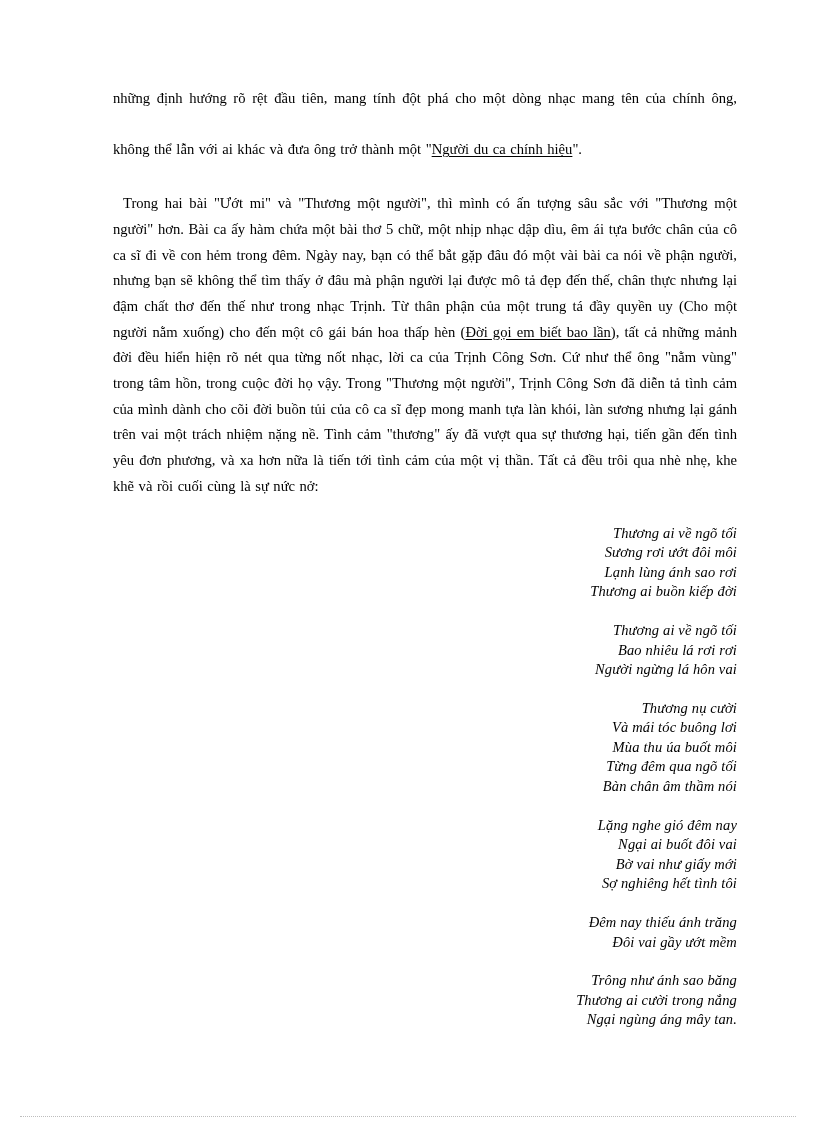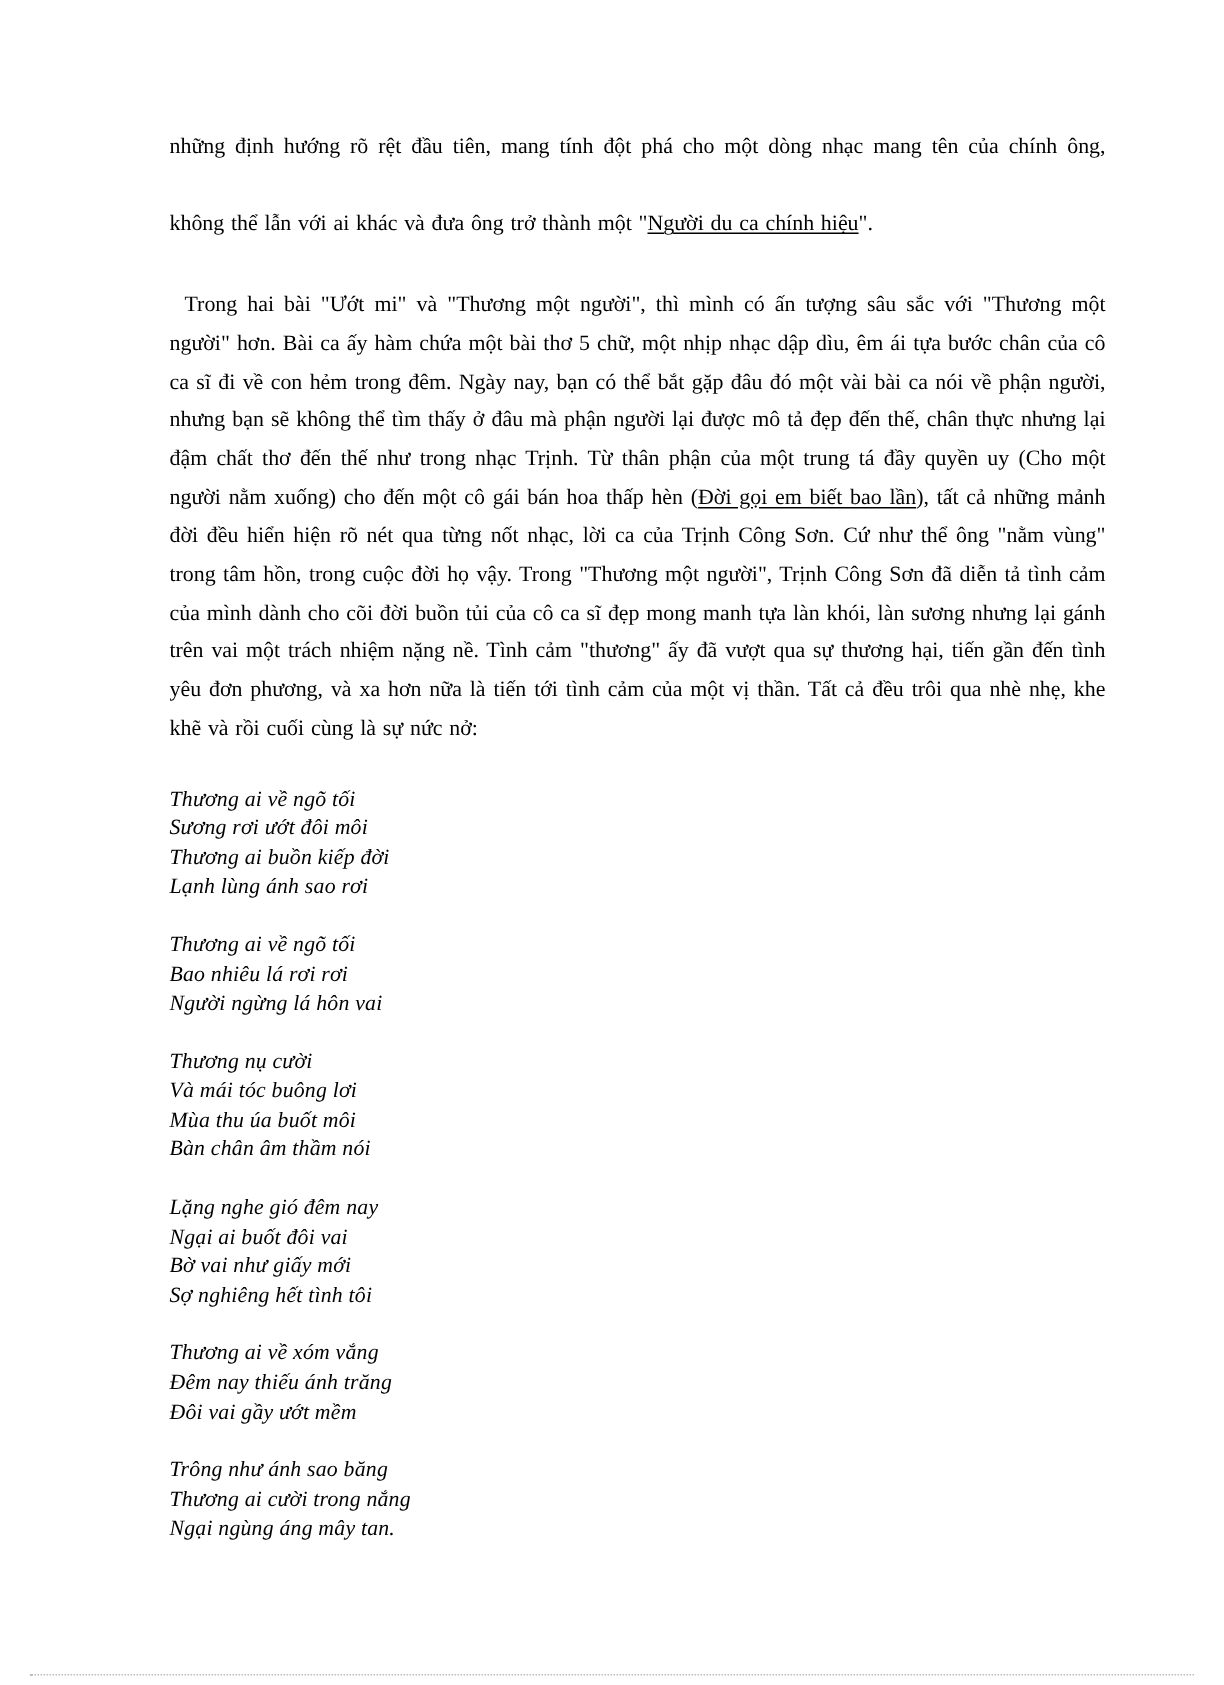--- a/index.html
+++ b/index.html
@@ -68,21 +68,21 @@
     width: 10px;
   }
 
   .u-link {
     text-decoration: underline;
     text-underline-offset: 2px;
   }
 
   .poem {
     margin-top: 24px;
-    text-align: left;
+    text-align: right;
   }
   .stanza {
     margin: 0 0 19px 0;
     padding: 0;
   }
   .stanza:last-child {
     margin-bottom: 0;
   }
   .poem-line {
     display: block;
@@ -115,46 +115,46 @@
 
     <p class="body-para para-main">
       <span class="leadspace"></span><span>Trong hai bài "Ướt mi" và "Thương một người", thì mình có ấn tượng sâu sắc với "Thương một người" hơn. Bài ca ấy hàm chứa một bài thơ 5 chữ, một nhịp nhạc dập dìu, êm ái tựa bước chân của cô ca sĩ đi về con hẻm trong đêm. Ngày nay, bạn có thể bắt gặp đâu đó một vài bài ca nói về phận người, nhưng bạn sẽ không thể tìm thấy ở đâu mà phận người lại được mô tả đẹp đến thế, chân thực nhưng lại đậm chất thơ đến thế như trong nhạc Trịnh. Từ thân phận của một trung tá đầy quyền uy (Cho một người nằm xuống) cho đến một cô gái bán hoa thấp hèn (</span><span class="u-link">Đời gọi em biết bao lần</span><span>), tất cả những mảnh đời đều hiển hiện rõ nét qua từng nốt nhạc, lời ca của Trịnh Công Sơn. Cứ như thể ông "nằm vùng" trong tâm hồn, trong cuộc đời họ vậy. Trong "Thương một người", Trịnh Công Sơn đã diễn tả tình cảm của mình dành cho cõi đời buồn tủi của cô ca sĩ đẹp mong manh tựa làn khói, làn sương nhưng lại gánh trên vai một trách nhiệm nặng nề. Tình cảm "thương" ấy đã vượt qua sự thương hại, tiến gần đến tình yêu đơn phương, và xa hơn nữa là tiến tới tình cảm của một vị thần. Tất cả đều trôi qua nhè nhẹ, khe khẽ và rồi cuối cùng là sự nức nở:</span>
     </p>
 
     <div class="poem">
 
       <div class="stanza">
         <span class="poem-line">Thương ai về ngõ tối</span>
         <span class="poem-line">Sương rơi ướt đôi môi</span>
+        <span class="poem-line">Lạnh lùng ánh sao rơi</span>
         <span class="poem-line">Thương ai buồn kiếp đời</span>
-        <span class="poem-line">Lạnh lùng ánh sao rơi</span>
       </div>
 
       <div class="stanza">
         <span class="poem-line">Thương ai về ngõ tối</span>
         <span class="poem-line">Bao nhiêu lá rơi rơi</span>
         <span class="poem-line">Người ngừng lá hôn vai</span>
       </div>
 
       <div class="stanza">
         <span class="poem-line">Thương nụ cười</span>
         <span class="poem-line">Và mái tóc buông lơi</span>
         <span class="poem-line">Mùa thu úa buốt môi</span>
+        <span class="poem-line">Từng đêm qua ngõ tối</span>
         <span class="poem-line">Bàn chân âm thầm nói</span>
       </div>
 
       <div class="stanza">
         <span class="poem-line">Lặng nghe gió đêm nay</span>
         <span class="poem-line">Ngại ai buốt đôi vai</span>
         <span class="poem-line">Bờ vai như giấy mới</span>
         <span class="poem-line">Sợ nghiêng hết tình tôi</span>
       </div>
 
       <div class="stanza">
-        <span class="poem-line">Thương ai về xóm vắng</span>
         <span class="poem-line">Đêm nay thiếu ánh trăng</span>
         <span class="poem-line">Đôi vai gầy ướt mềm</span>
       </div>
 
       <div class="stanza">
         <span class="poem-line">Trông như ánh sao băng</span>
         <span class="poem-line">Thương ai cười trong nắng</span>
         <span class="poem-line">Ngại ngùng áng mây tan.</span>
       </div>
 

